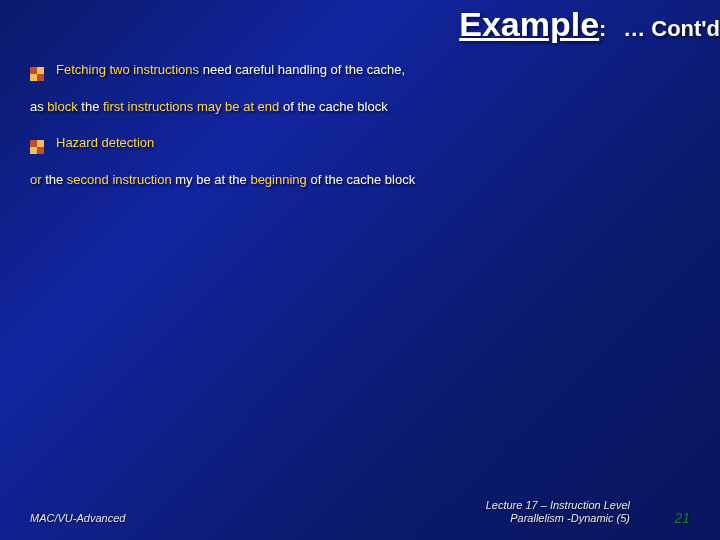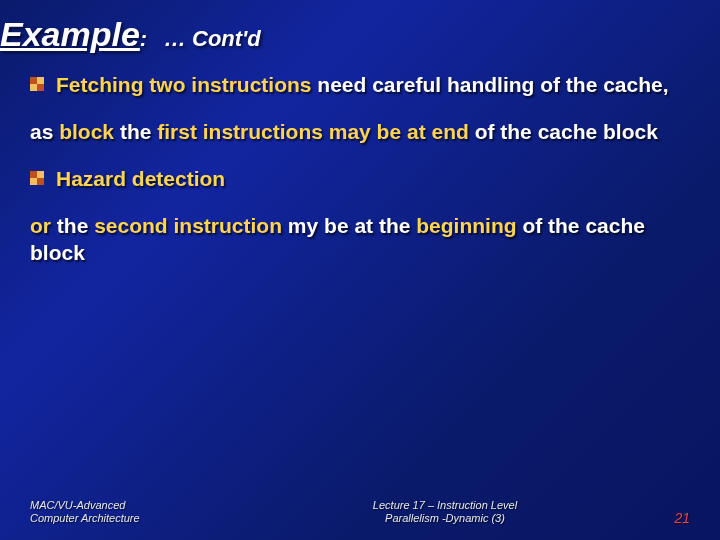--- a/index.html
+++ b/index.html
@@ -4,46 +4,45 @@
 <style>
   * { margin: 0; padding: 0; box-sizing: border-box; }
   html, body { width: 720px; height: 540px; overflow: hidden; }
   body {
     background: linear-gradient(135deg, #0a1a6b 0%, #1225a0 30%, #0a1a6b 70%, #081560 100%);
     font-family: Arial, Helvetica, sans-serif;
     color: #fff;
     position: relative;
   }
   .title {
-    text-align: left;
-    padding-top: 15px;
+    text-align: right;
+    padding-top: 5px;
     padding-bottom: 8px;
-    font-style: italic;
   }
   .title .big {
     font-size: 34px;
     font-weight: bold;
     color: #fff;
     text-decoration: underline;
     text-shadow: 2px 2px 3px rgba(0,0,0,0.6);
   }
   .title .small {
     font-size: 22px;
     font-weight: bold;
     color: #fff;
     text-shadow: 2px 2px 3px rgba(0,0,0,0.6);
   }
   .content {
     padding: 10px 30px 0 30px;
   }
   .item {
     margin-bottom: 20px;
-    font-size: 21px;
+    font-size: 13px;
     line-height: 1.28;
-    font-weight: bold;
+    font-weight: normal;
     text-shadow: 1.5px 1.5px 2px rgba(0,0,0,0.7);
     position: relative;
   }
   .item.bulleted {
     padding-left: 26px;
   }
   .bullet {
     position: absolute;
     left: 0;
     top: 5px;
@@ -59,22 +58,22 @@
     width: 100%;
     display: flex;
     align-items: flex-end;
     font-size: 11px;
     color: #e8e8e8;
     text-shadow: 1px 1px 1px rgba(0,0,0,0.6);
     padding: 0 30px;
     font-style: italic;
   }
   .footer-left { flex: 0 0 220px; line-height: 1.25; }
-  .footer-center { flex: 1; text-align: center; padding-left: 10px; line-height: 1.25; margin-top: 24px; }
-  .footer-right { flex: 0 0 60px; text-align: right; color: #ef4444; font-size: 14px; }
+  .footer-center { flex: 1; text-align: right; padding-left: 10px; line-height: 1.25; margin-top: 24px; }
+  .footer-right { flex: 0 0 60px; text-align: right; color: #15803d; font-size: 14px; }
 </style>
 </head>
 <body>
 
 <div class="title">
   <span class="big">Example</span><span class="small">:</span>
   <span class="small">&nbsp;&nbsp;<span>… Cont'd</span></span>
 </div>
 
 <div class="content" id="body">
@@ -94,20 +93,19 @@
           <rect x="0" y="7" width="7" height="7" fill="#f0c060"></rect>
           <rect x="7" y="7" width="7" height="7" fill="#c05020"></rect>
         </svg>
       </span><span class="y">Hazard detection</span></div>
     <div class="item"><span class="y">or</span><span> the </span><span class="y">second instruction</span><span> my be at the </span><span class="y">beginning</span><span> of the cache block</span></div>
   </div>
 
 <div class="footer">
   <div class="footer-left">
     <div>MAC/VU-Advanced</div>
-    <div>Computer Architecture</div>
   </div>
   <div class="footer-center">
     <div>Lecture 17 – Instruction Level</div>
-    <div>Parallelism -Dynamic (3)</div>
+    <div>Parallelism -Dynamic (5)</div>
   </div>
   <div class="footer-right">21</div>
 </div>
 
 </body></html>

